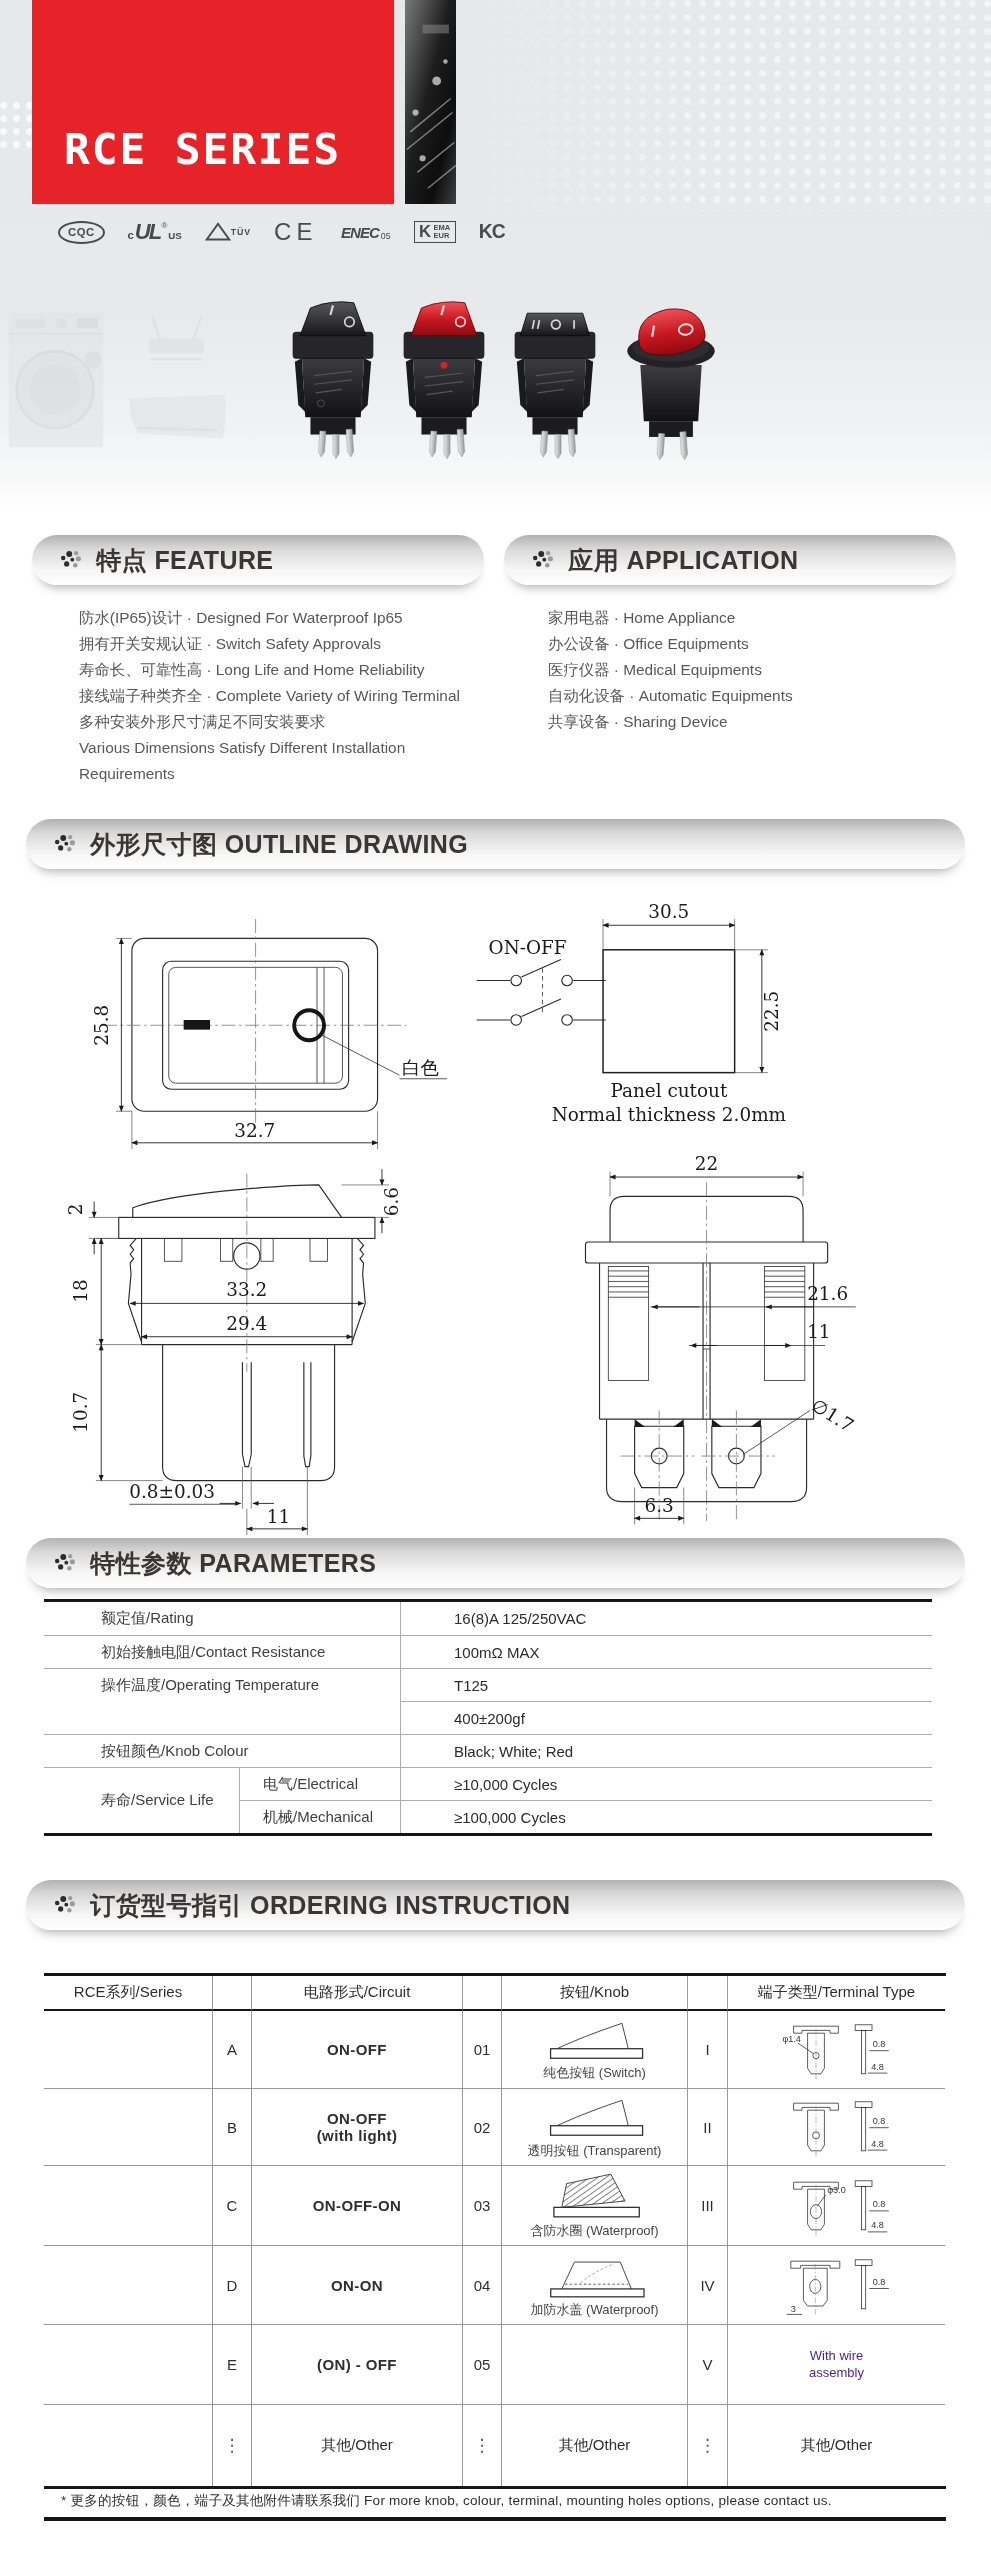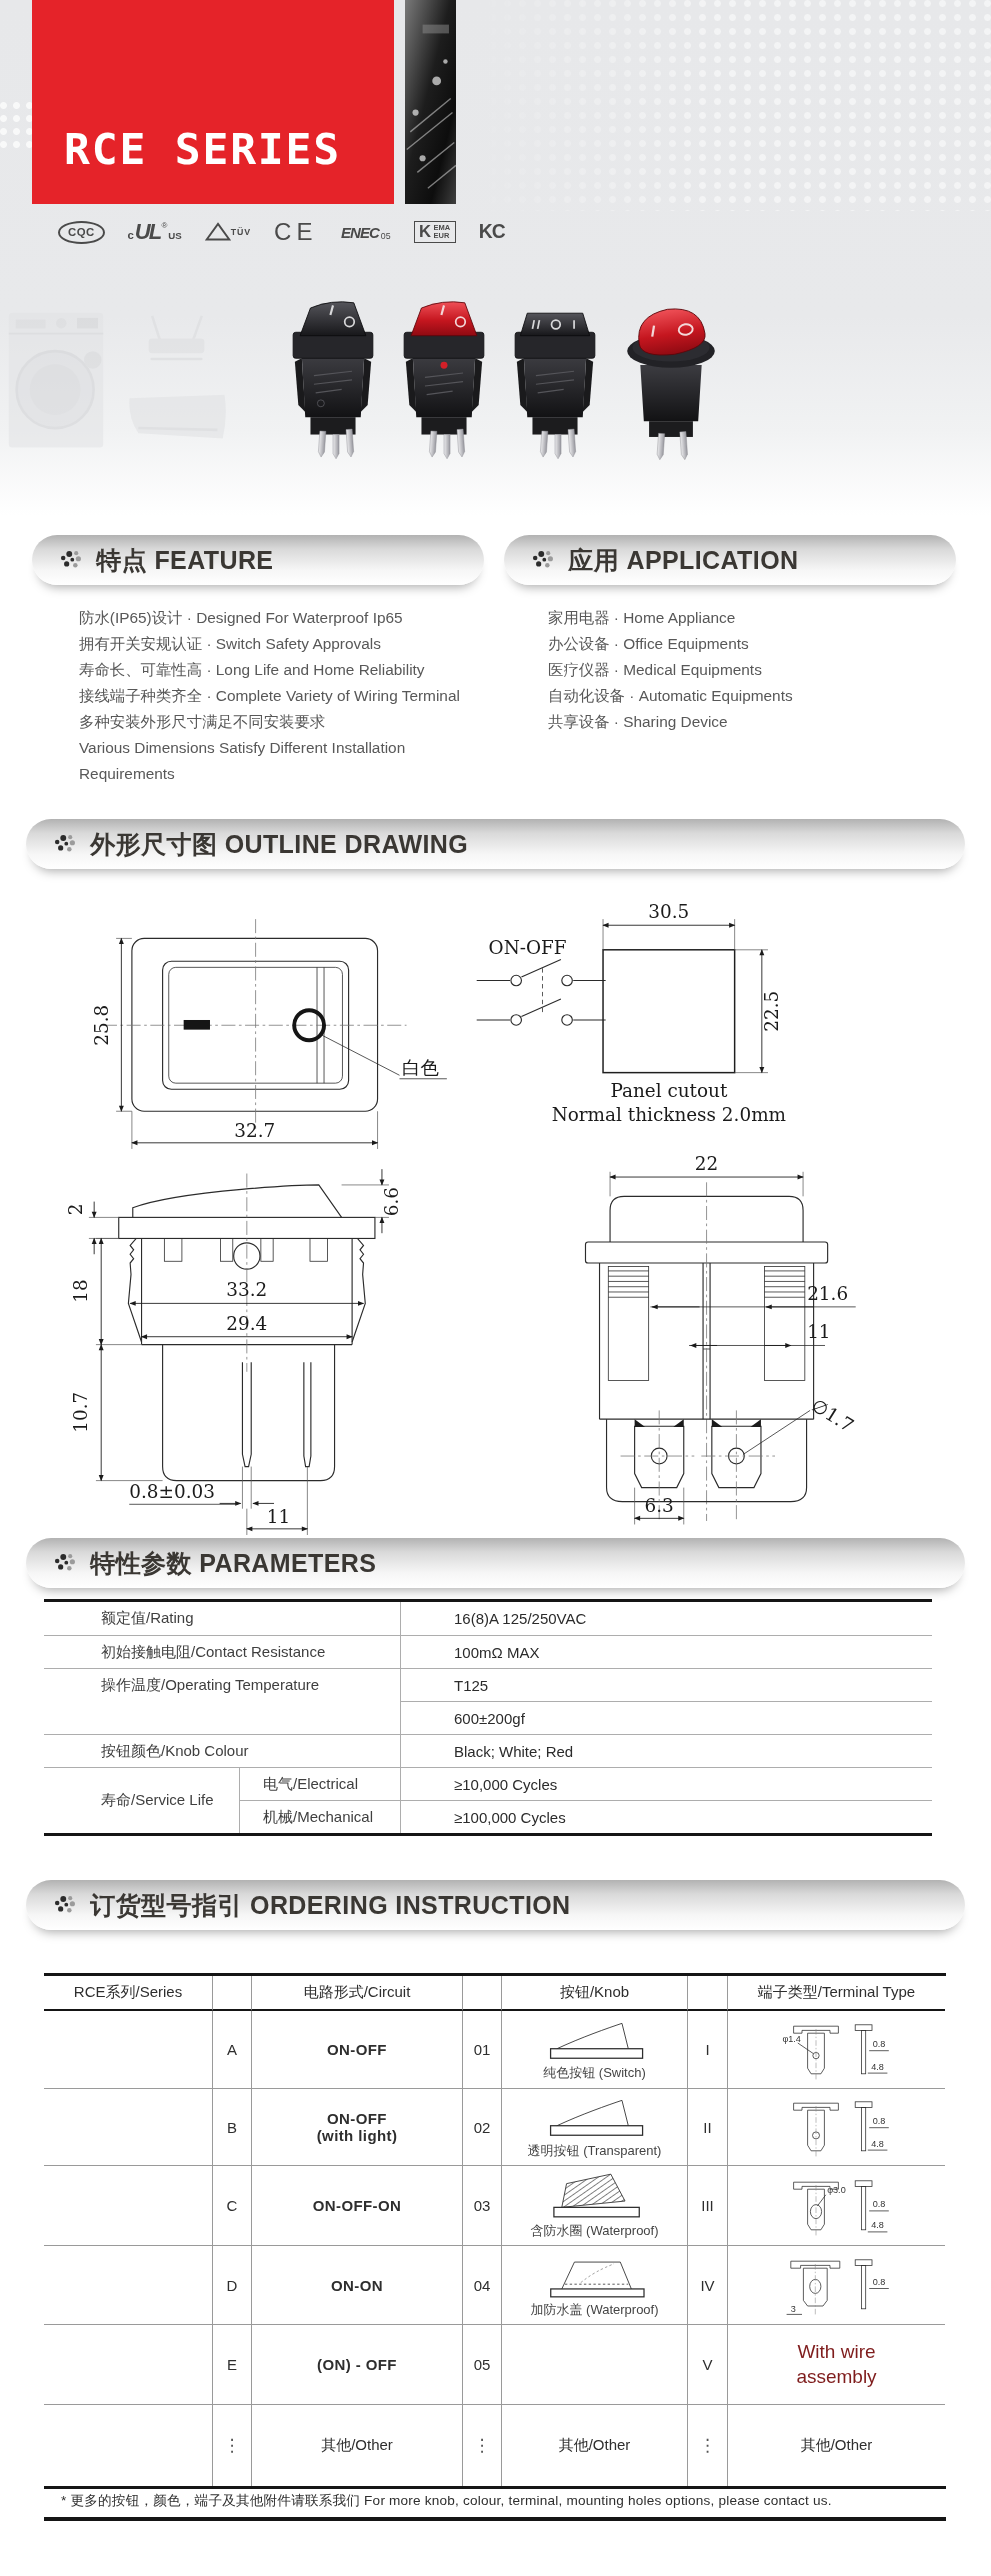--- a/index.html
+++ b/index.html
@@ -84,21 +84,21 @@
         grid-template-columns:168px 39px 211px 39px 186px 40px 218px;
         grid-template-rows:35px 77px 77px 80px 79px 80px 82px;
         border-top:3.5px solid #151515;border-bottom:3.5px solid #151515;
         font-size:15px;color:#2e2e2e;}
   .otable .c{display:flex;align-items:center;justify-content:center;flex-direction:column;text-align:center;}
   .otable .vline{border-left:0.9px solid #9a9a9a;}
   .otable .hb{border-bottom:2.6px solid #151515;}
   .otable .rt{border-top:0.9px solid #9a9a9a;}
   .ocircuit{white-space:pre-line;font-weight:600;letter-spacing:0.4px;}
   .oknob-cap{font-size:13px;color:#444;margin-top:1.8px;}
-  .oterm-text{font-size:19px;color:#7f1d1d;line-height:1.3;width:88px;}
+  .oterm-text{font-size:13px;color:#4c1d95;line-height:1.3;width:88px;}
   .odots{font-size:17.5px;color:#555;}
   .osmall text{font-family:"Liberation Sans","DejaVu Sans",sans-serif;font-size:13px;fill:#333;}
   .osmall .ln{stroke:#2e2e2e;stroke-width:1.6;fill:none;}
   .osmall .ln2{stroke:#2e2e2e;stroke-width:1.1;fill:none;}
   .osmall .cl{stroke:#888;stroke-width:.8;stroke-dasharray:8 3 2 3;}
 
   .footnote{left:61px;top:2492px;font-size:13.6px;color:#2e2e2e;letter-spacing:0.2px;}
   .bottom-rule{left:44px;top:2517px;width:902px;height:3.5px;background:#151515;}
 </style>
 </head>
@@ -556,21 +556,21 @@
     <span class="pill-title">特性参数 PARAMETERS</span>
   </div>
 
   <div class="abs ptable">
     <div class="cell lab">额定值/Rating</div>
     <div class="cell val">16(8)A 125/250VAC</div>
     <div class="cell lab sep">初始接触电阻/Contact Resistance</div>
     <div class="cell val sep">100mΩ MAX</div>
     <div class="cell lab sep">操作温度/Operating Temperature</div>
     <div class="cell val sep">T125</div>
-    <div class="cell val sep">600±200gf</div>
+    <div class="cell val sep">400±200gf</div>
     <div class="cell lab sep">按钮颜色/Knob Colour</div>
     <div class="cell val sep">Black; White; Red</div>
     <div class="cell slife">寿命/Service Life</div>
     <div class="cell sub sep">电气/Electrical</div>
     <div class="cell val sep">≥10,000 Cycles</div>
     <div class="cell sub sep">机械/Mechanical</div>
     <div class="cell val sep">≥100,000 Cycles</div>
   </div>
 
   <div class="abs pill" style="left:26px;top:1880px;width:939px;">

